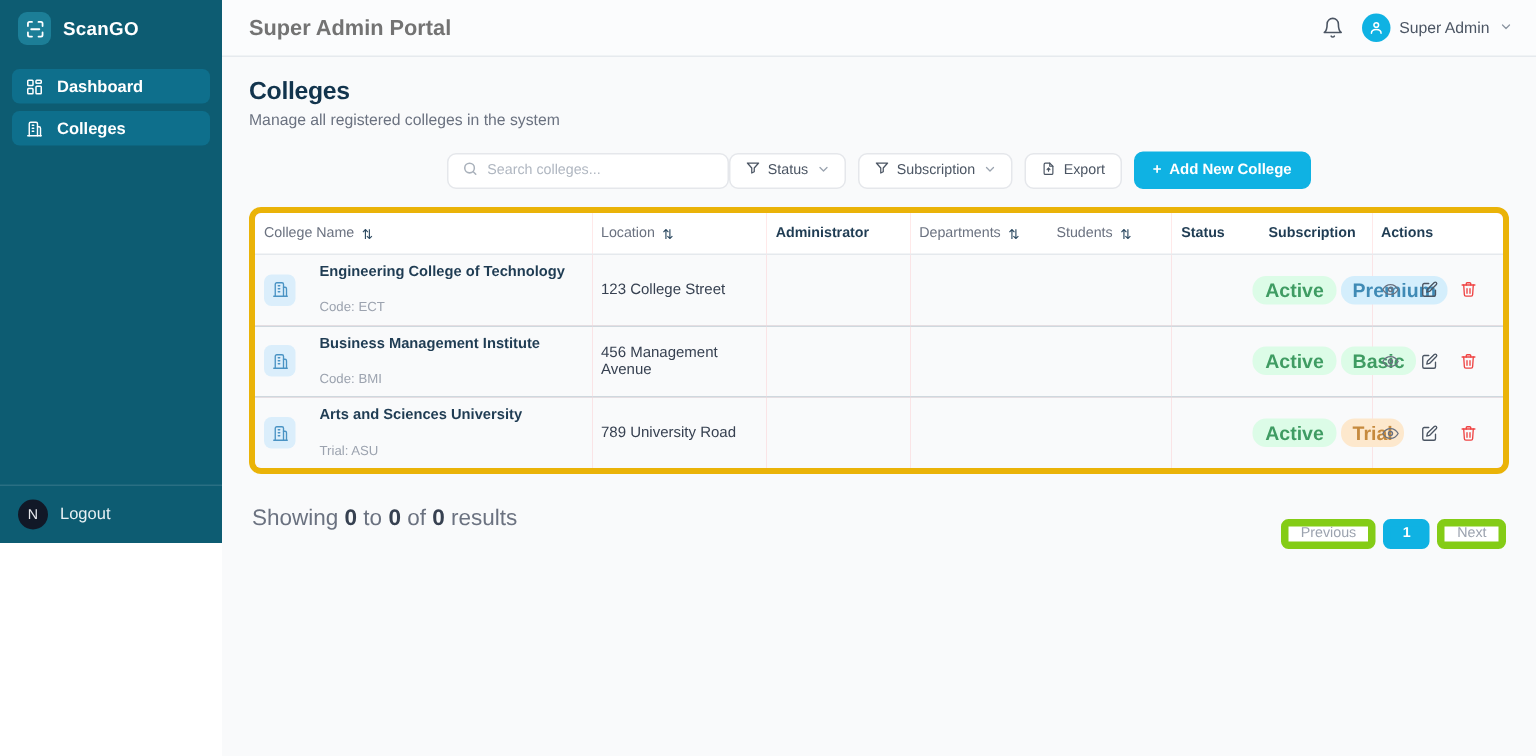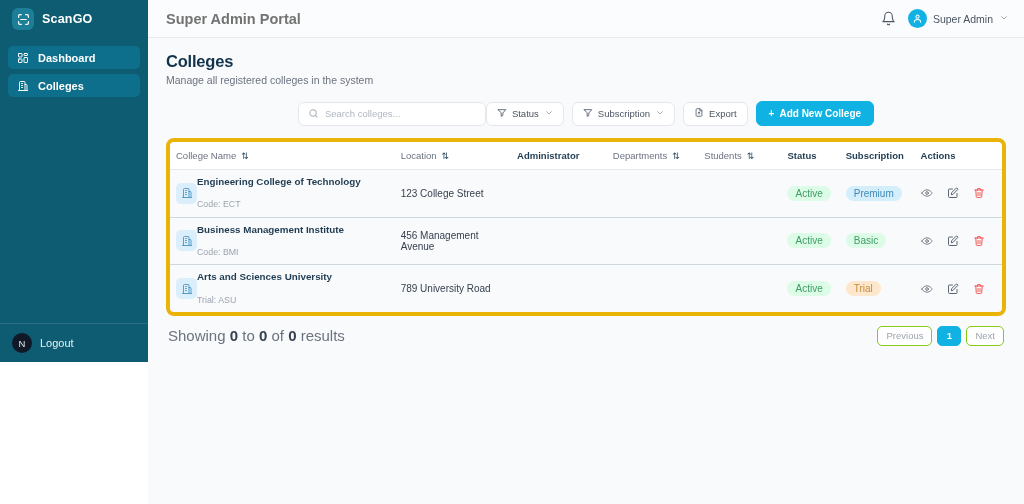--- a/index.html
+++ b/index.html
@@ -131,52 +131,52 @@
     white-space: nowrap;
   }
   thead th.strong { color: #1f3c53; font-weight: bold; }
   .th-in { display: flex; align-items: center; gap: 5px; }
   .sort-ico { color: #2d4a61; font-size: 9px; }
 
   tbody tr { background: #f9fafb; border-bottom: 1px solid #cfd8de; }
   tbody tr:last-child { border-bottom: 0; }
   tbody td { padding: 6px 6px; height: 33px; vertical-align: middle; font-size: 10px; color: #374151; }
 
-  .college-cell { display: flex; align-items: center; gap: 0; }
+  .college-cell { display: flex; align-items: center; gap: 16px; }
   .college-ico {
     width: 21px; height: 21px; border-radius: 5px; background: #dbeefb;
     display: flex; align-items: center; justify-content: center; flex: 0 0 21px;
   }
   .college-name { font-size: 9.8px; font-weight: bold; color: #1f3c53; line-height: 1.25; }
   .college-code { font-size: 8.8px; color: #9ca3af; line-height: 1.3; margin-top: 11px; }
 
   .badge {
     display: inline-flex; align-items: center; justify-content: center;
-    padding: 2px 8px; border-radius: 9px; font-size: 10px; font-weight: normal;
+    padding: 2px 8px; border-radius: 9px; font-size: 13px; font-weight: bold; margin-left: 48px;
   }
   .badge-active { background: #dcfce7; color: #3f9c63; }
   .badge-premium { background: #d4eefc; color: #3f8ab5; }
   .badge-basic { background: #dcfce7; color: #3f9c63; }
   .badge-trial { background: #fde8cd; color: #c68a3e; }
 
   .actions { display: flex; align-items: center; gap: 14px; }
   .act { cursor: pointer; display: flex; align-items: center; }
 
   .table-footer {
     display: flex; align-items: center; justify-content: space-between;
     padding: 10px 2px 0 2px;
   }
   .results { font-size: 15px; color: #6b7280; }
   .results b { color: #374151; }
   .pager { display: flex; align-items: center; gap: 5px; }
   .pg {
     min-width: 24px; height: 20px; padding: 0 8px;
     display: flex; align-items: center; justify-content: center;
     font-size: 9.5px; color: #9ca3af;
-    background: #ffffff; border: 1px solid #84cc16; border-radius: 5px; cursor: pointer;
+    background: #ffffff; border: 5px solid #84cc16; border-radius: 5px; cursor: pointer; margin-top: 20px;
   }
   .pg.active { background: #0fb2e3; border-color: #0fb2e3; color: #ffffff; font-weight: bold; }
 </style>
 </head>
 <body>
 
 <div class="app">
 
   <aside class="sidebar">
 

